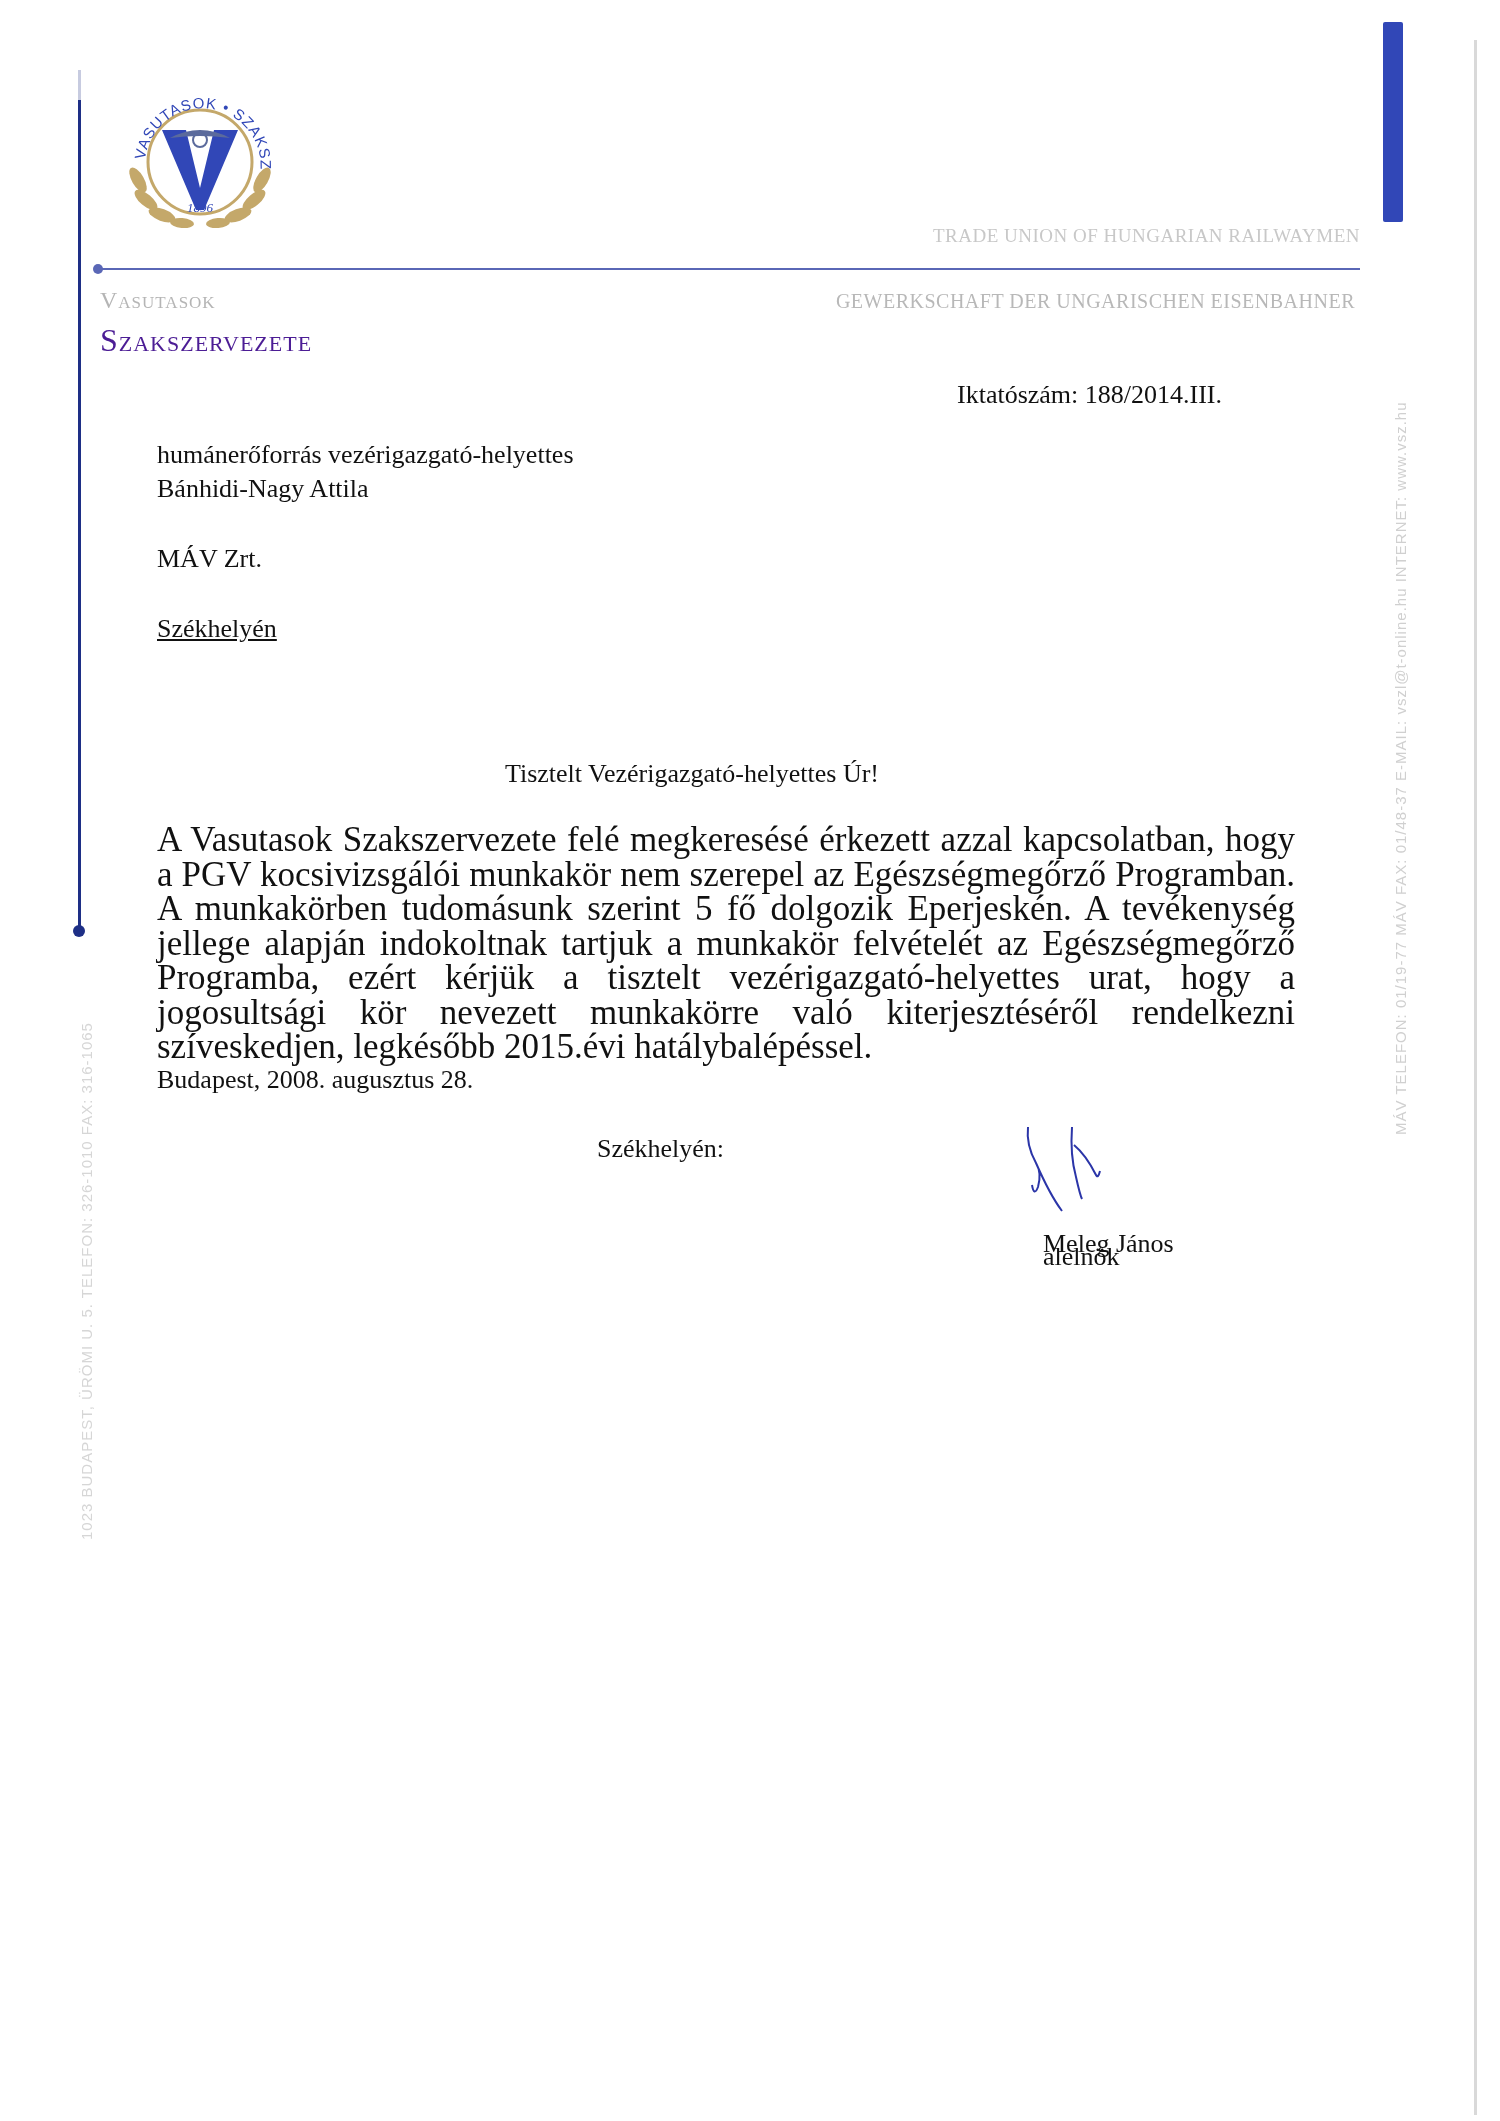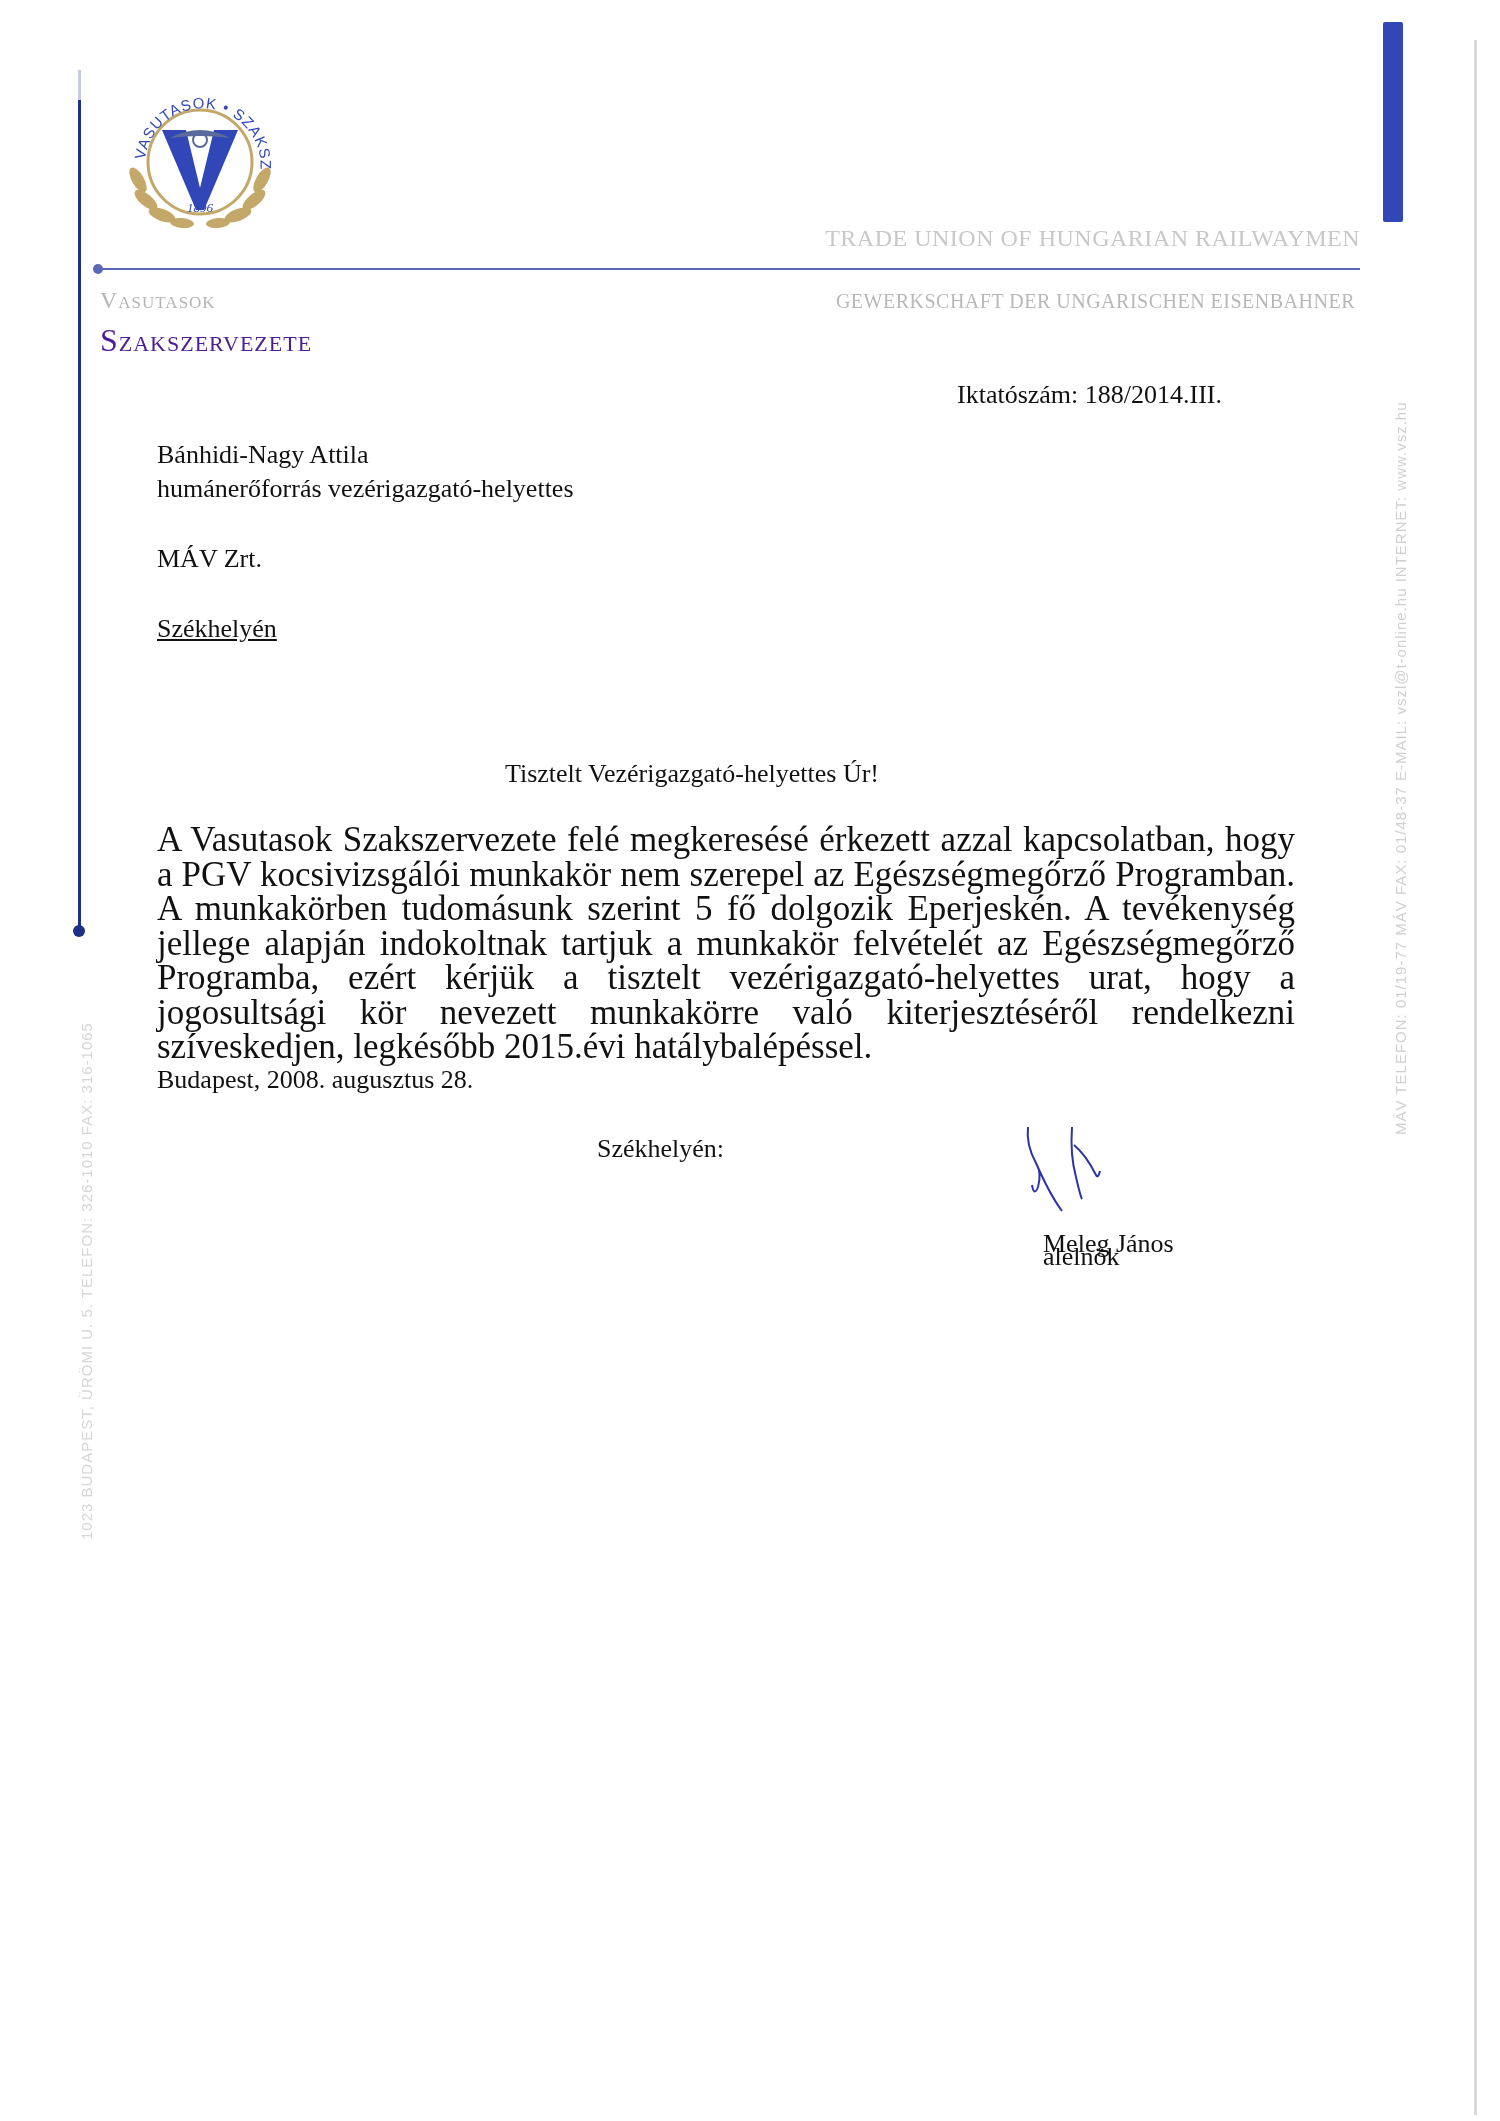--- a/index.html
+++ b/index.html
@@ -20,21 +20,21 @@
 
   .blue-bar { left: 1383px; top: 22px; width: 20px; height: 200px; background: #3147b7; border-radius: 2px; }
   .right-vline { left: 1474px; top: 40px; width: 3px; height: 2075px; background: #d9d9d9; }
 
   
   .logo { left: 100px; top: 60px; width: 200px; height: 180px; }
 
   .brand-1 { left: 100px; top: 287px; font-size: 24px; color: #b5b5b5; letter-spacing: 1px; }
   .brand-2 { left: 100px; top: 322px; font-size: 32px; color: #4c1d95; letter-spacing: 1px; }
 
-  .tagline-en { right: 140px; top: 225px; font-size: 24px; color: #c8c8c8; letter-spacing: 0.5px; white-space: nowrap; }
+  .tagline-en { right: 140px; top: 225px; font-size: 19px; color: #c8c8c8; letter-spacing: 0.5px; white-space: nowrap; }
   .tagline-de { right: 145px; top: 290px; font-size: 20px; color: #b8b8b8; letter-spacing: 0.5px; white-space: nowrap; }
 
   
   .vtext-right {
     left: 1392px; top: 1135px; font-size: 15px; color: #d0d0d0;
     transform-origin: left top; transform: rotate(-90deg); white-space: nowrap; letter-spacing: 1px;
     font-family: "Liberation Sans", sans-serif;
   }
   .vtext-left {
     left: 78px; top: 1540px; font-size: 15px; color: #d6d6d6;
@@ -107,22 +107,22 @@
 
 <div class="abs tagline-en">TRADE UNION OF HUNGARIAN RAILWAYMEN</div>
 <div class="abs tagline-de">GEWERKSCHAFT DER UNGARISCHEN EISENBAHNER</div>
 
 <div class="abs vtext-right">MÁV TELEFON: 01/19-77  MÁV FAX: 01/48-37  E-MAIL: vszl@t-online.hu  INTERNET: www.vsz.hu</div>
 <div class="abs vtext-left">1023 BUDAPEST, ÜRÖMI U. 5.  TELEFON: 326-1010  FAX: 316-1065</div>
 
 <div class="abs body-text ref">Iktatószám: 188/2014.III.</div>
 
 <div class="abs body-text recipient">
+  <div>humánerőforrás vezérigazgató-helyettes</div>
   <div>Bánhidi-Nagy Attila</div>
-  <div>humánerőforrás vezérigazgató-helyettes</div>
 </div>
 
 <div class="abs body-text company">MÁV Zrt.</div>
 <div class="abs body-text seat">Székhelyén</div>
 
 <div class="abs body-text salutation">Tisztelt Vezérigazgató-helyettes Úr!</div>
 
 <div class="abs paragraph">A Vasutasok Szakszervezete felé megkeresésé érkezett azzal kapcsolatban, hogy a PGV kocsivizsgálói munkakör nem szerepel az Egészségmegőrző Programban. A munkakörben tudomásunk szerint 5 fő dolgozik Eperjeskén. A tevékenység jellege alapján indokoltnak tartjuk a munkakör felvételét az Egészségmegőrző Programba, ezért kérjük a tisztelt vezérigazgató-helyettes urat, hogy a jogosultsági kör nevezett munkakörre való kiterjesztéséről rendelkezni szíveskedjen, legkésőbb 2015.évi hatálybalépéssel.</div>
 
 <div class="abs body-text date">Budapest, 2008. augusztus 28.</div>

